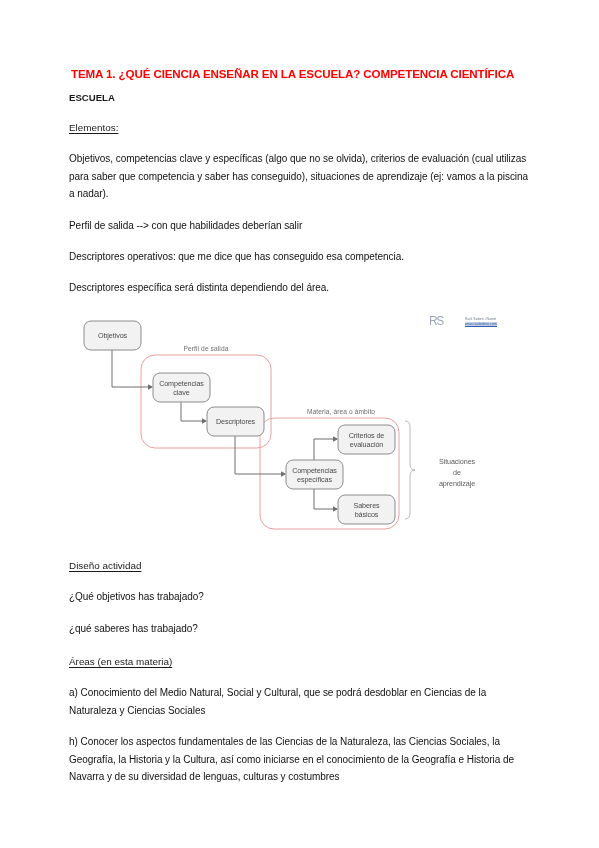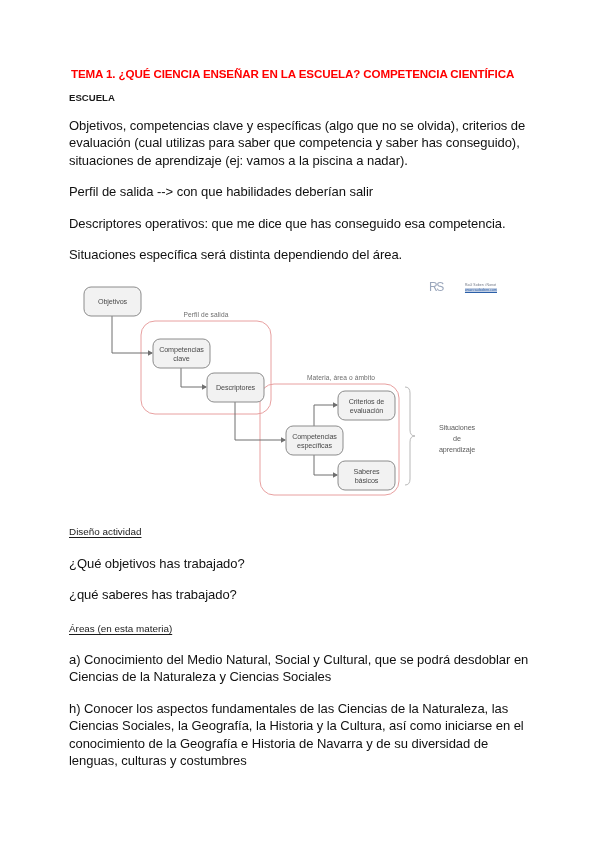--- a/index.html
+++ b/index.html
@@ -38,21 +38,21 @@
     margin: 0 0 9px 2px;
     white-space: nowrap;
   }
   .subtitle {
     font-weight: bold;
     font-size: 9.6px;
     line-height: 13px;
     margin: 0 0 13px 0;
   }
   .p {
-    font-size: 13px;
+    font-size: 10px;
     line-height: 17.4px;
     margin: 0 0 14px 0;
     color: #111111;
     letter-spacing: -0.05px;
   }
   .p-block { margin: 0 0 14px 0; }
   .u-head {
     font-size: 9.9px;
     line-height: 17.4px;
     text-decoration: underline;
@@ -127,28 +127,31 @@
 </head>
 <body>
 
 <div class="page">
   <div class="content">
 
     <h1 class="doc-title">TEMA 1. ¿QUÉ CIENCIA ENSEÑAR EN LA ESCUELA? COMPETENCIA CIENTÍFICA</h1>
 
     <div class="subtitle">ESCUELA</div>
 
+    <div class="p-block">
+      <span class="u-head">Elementos:</span>
+    </div>
 
     <p class="p">Objetivos, competencias clave y específicas (algo que no se olvida), criterios de evaluación (cual utilizas para saber que competencia y saber has conseguido), situaciones de aprendizaje (ej: vamos a la piscina a nadar).</p>
 
     <p class="p">Perfil de salida --&gt; con que habilidades deberían salir</p>
 
     <p class="p">Descriptores operativos: que me dice que has conseguido esa competencia.</p>
 
-    <p class="p">Situaciones específica será distinta dependiendo del área.</p>
+    <p class="p">Descriptores específica será distinta dependiendo del área.</p>
 
     <div class="diagram">
 
       <svg width="462" height="232" viewBox="0 0 462 232" xmlns="http://www.w3.org/2000/svg">
 
         <rect x="72" y="44" width="130" height="93" rx="14" ry="14" fill="none" stroke="#e8a0a0" stroke-width="1"></rect>
 
         <rect x="191" y="107" width="139" height="111" rx="14" ry="14" fill="none" stroke="#e8a0a0" stroke-width="1"></rect>
 
         <path d="M 43 38 L 43 76 L 83 76" fill="none" stroke="#6f6f6f" stroke-width="1"></path>

